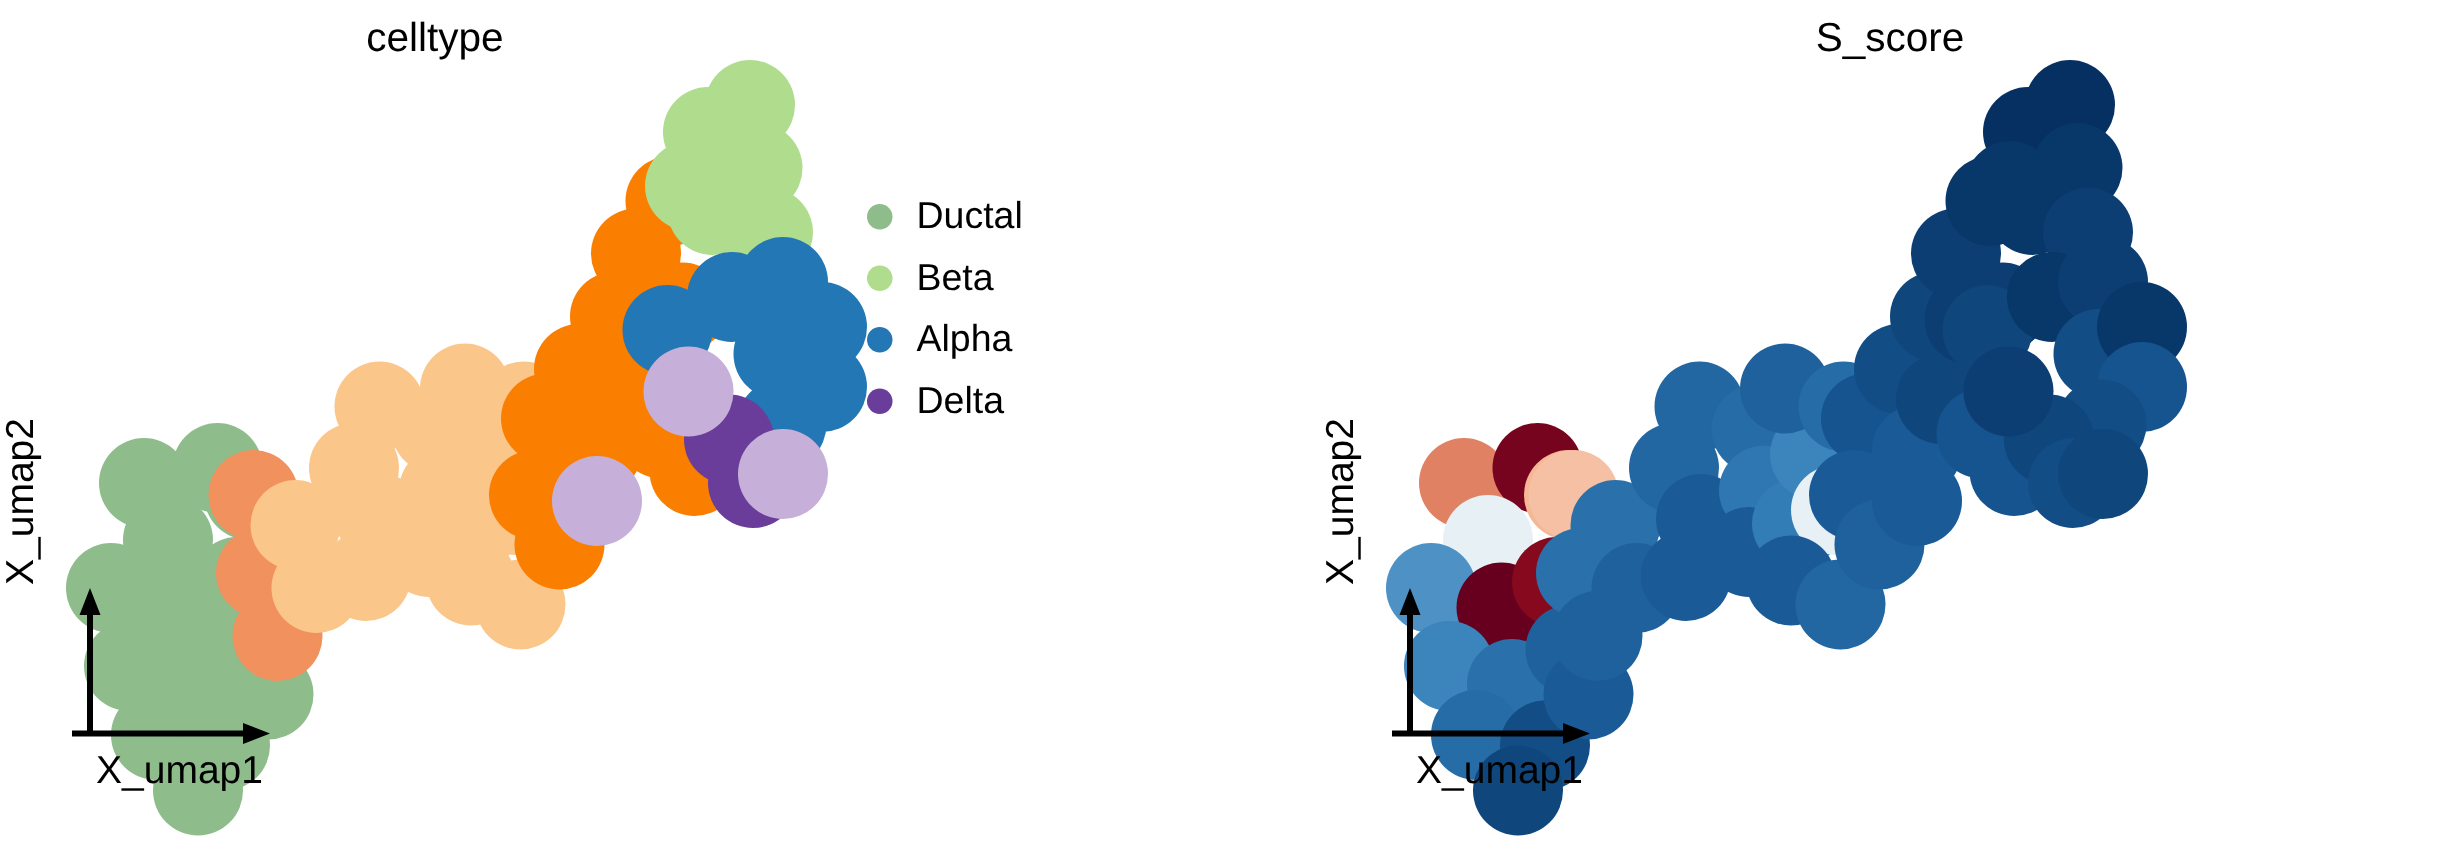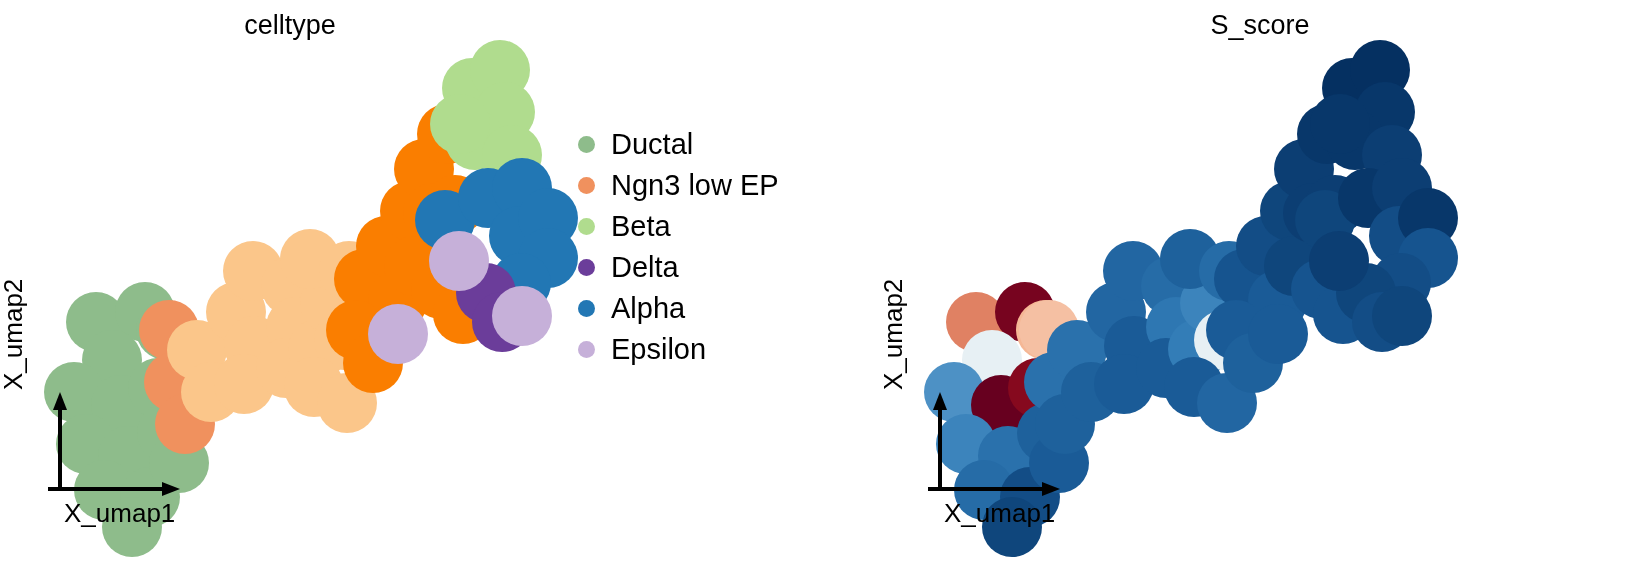--- a/index.html
+++ b/index.html
@@ -22,21 +22,21 @@
   
   .axis-deco{position:absolute;width:200px;height:200px;}
   .axis-deco svg{position:absolute;left:0;top:0;overflow:visible;}
   .axlabel{position:absolute;font-size:26px;line-height:1;color:#000;white-space:nowrap;}
   .axlabel.vert{transform-origin:left bottom;transform:rotate(-90deg);}
 
   
   .legend{position:absolute;left:578px;top:124px;}
   .legend-row{display:flex;align-items:center;height:41px;}
   .legend-dot{width:17px;height:17px;border-radius:50%;flex:0 0 auto;margin-right:16px;}
-  .legend-label{font-size:29px;line-height:1;color:#000;white-space:nowrap;}
+  .legend-label{font-size:25px;line-height:1;color:#000;white-space:nowrap;}
 </style>
 </head>
 <body>
 
 <div class="figure">
 
   <div class="panel" id="panel-celltype">
     <div class="panel-title" id="title-celltype">celltype</div>
 
     <div class="plot-area" id="plot-celltype">
@@ -116,38 +116,30 @@
       <div class="axlabel vert" style="left:26px;top:-10px;">X_umap2</div>
       <div class="axlabel" style="left:64px;top:126px;">X_umap1</div>
     </div>
 
     <div class="legend" id="legend-celltype">
         <div class="legend-row">
           <span class="legend-dot" style="background: rgb(142, 188, 139);"></span>
           <span class="legend-label">Ductal</span>
         </div>
         <div class="legend-row">
-          <span class="legend-dot" style="background: rgb(240, 145, 94);"></span>
-          <span class="legend-label">Ngn3 low EP</span>
-        </div>
-        <div class="legend-row">
           <span class="legend-dot" style="background: rgb(176, 220, 142);"></span>
           <span class="legend-label">Beta</span>
         </div>
         <div class="legend-row">
+          <span class="legend-dot" style="background: rgb(34, 119, 180);"></span>
+          <span class="legend-label">Alpha</span>
+        </div>
+        <div class="legend-row">
           <span class="legend-dot" style="background: rgb(107, 61, 154);"></span>
           <span class="legend-label">Delta</span>
-        </div>
-        <div class="legend-row">
-          <span class="legend-dot" style="background: rgb(34, 119, 180);"></span>
-          <span class="legend-label">Alpha</span>
-        </div>
-        <div class="legend-row">
-          <span class="legend-dot" style="background: rgb(198, 176, 217);"></span>
-          <span class="legend-label">Epsilon</span>
         </div>
       </div>
   </div>
 
   <div class="panel" id="panel-sscore">
     <div class="panel-title" id="title-sscore">S_score</div>
 
     <div class="plot-area" id="plot-sscore">
         <div class="pt" style="left: 66px; top: 292px; width: 60px; height: 60px; background: rgb(224, 129, 99);"></div>
         <div class="pt" style="left: 115px; top: 282px; width: 60px; height: 60px; background: rgb(119, 4, 31);"></div>

